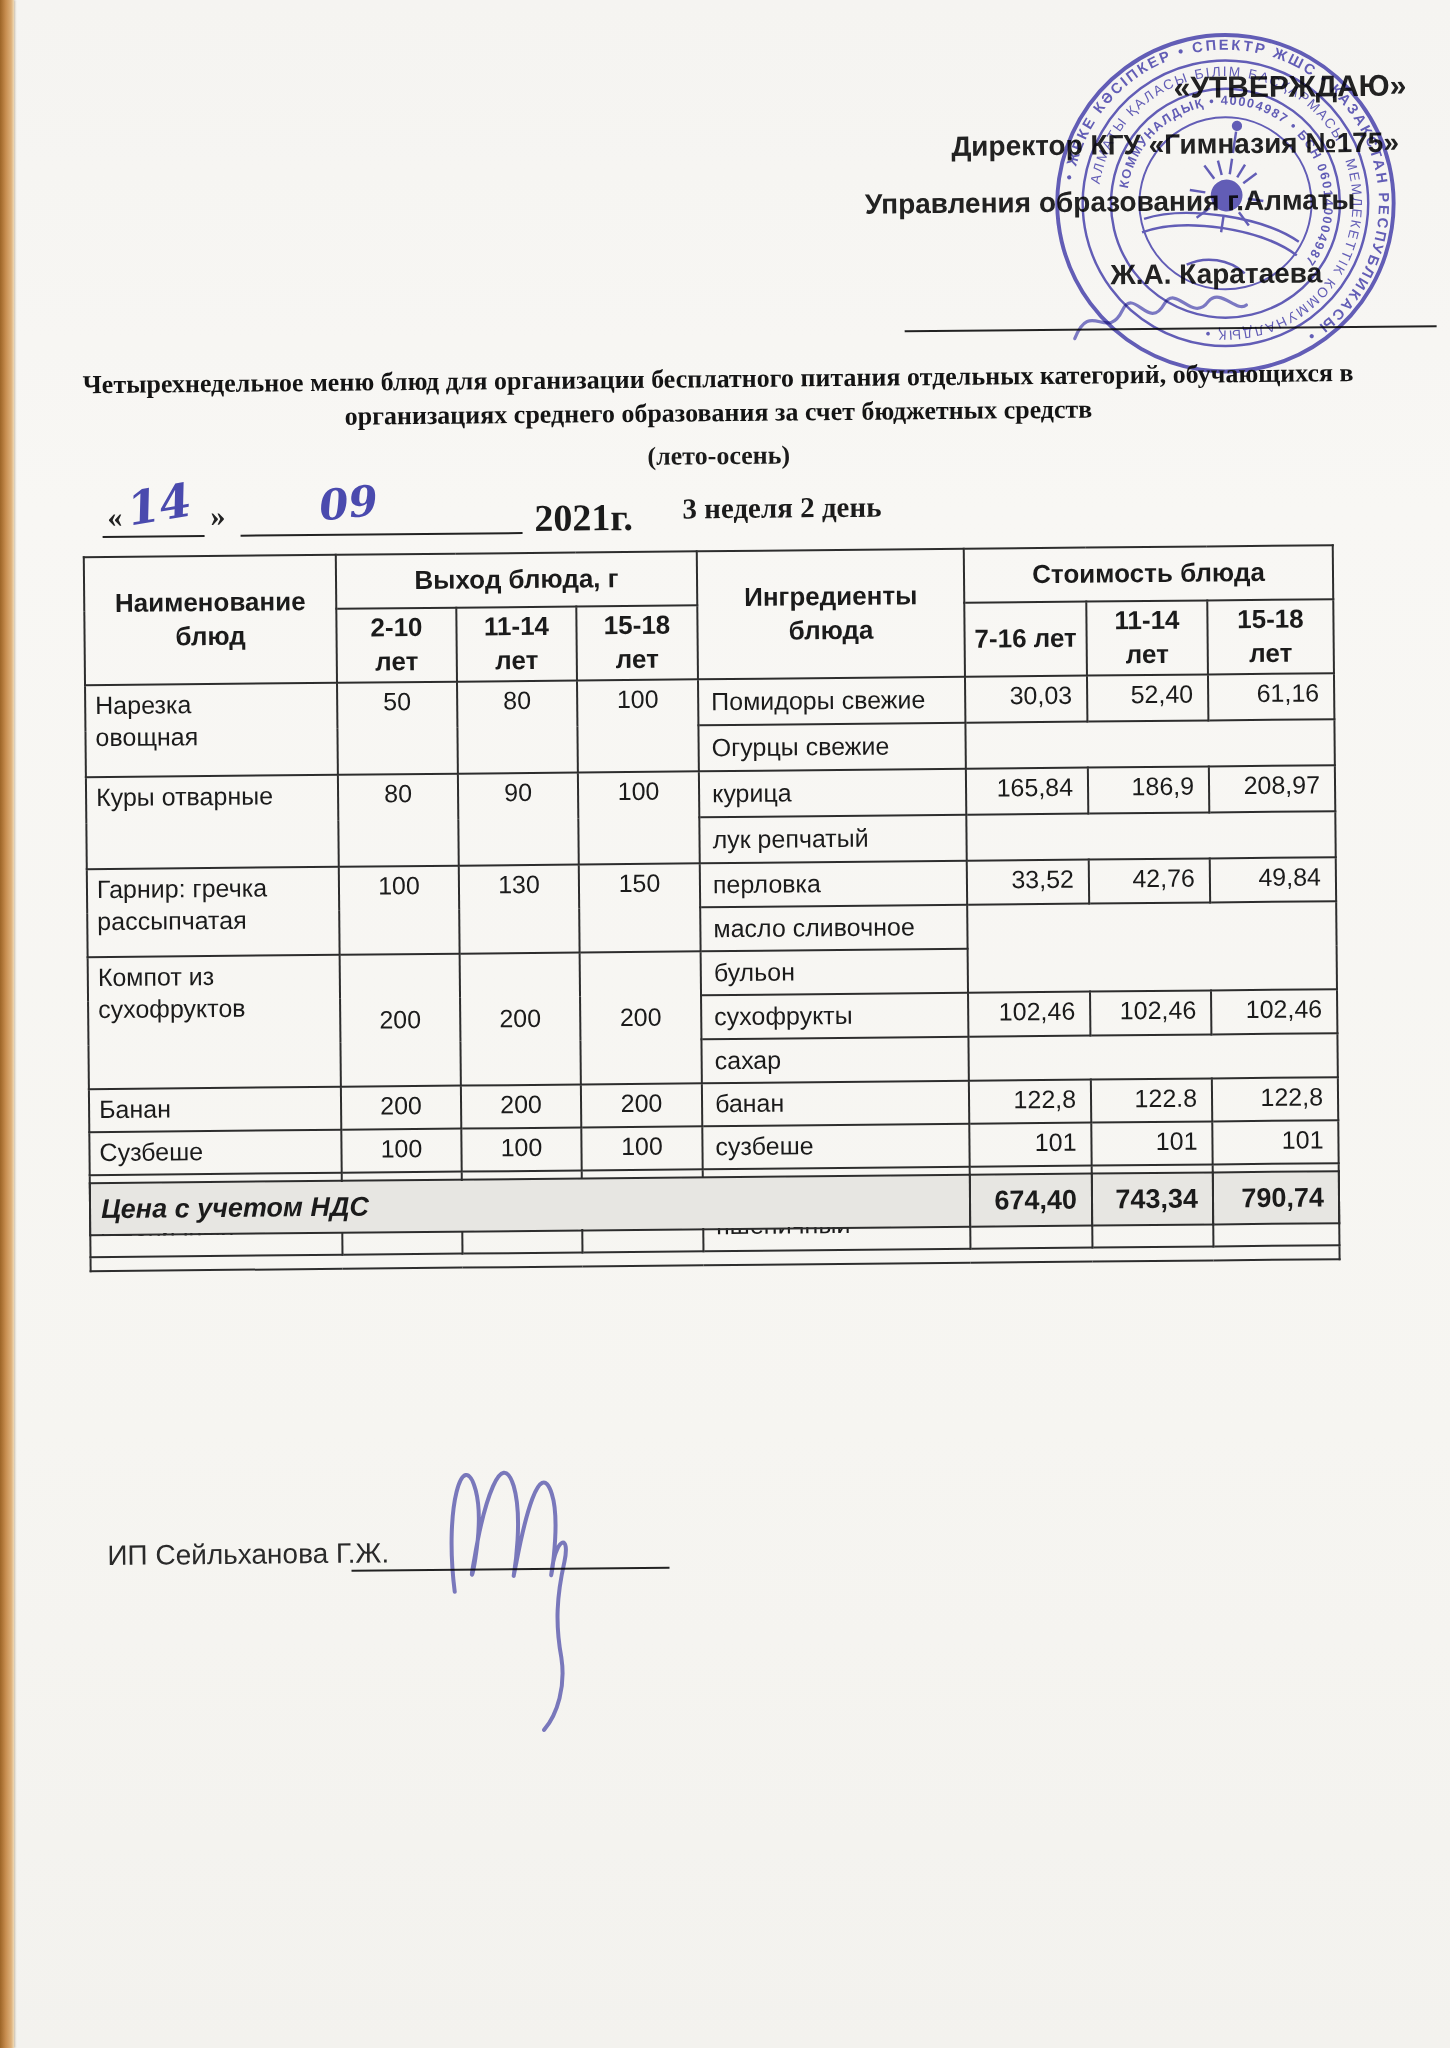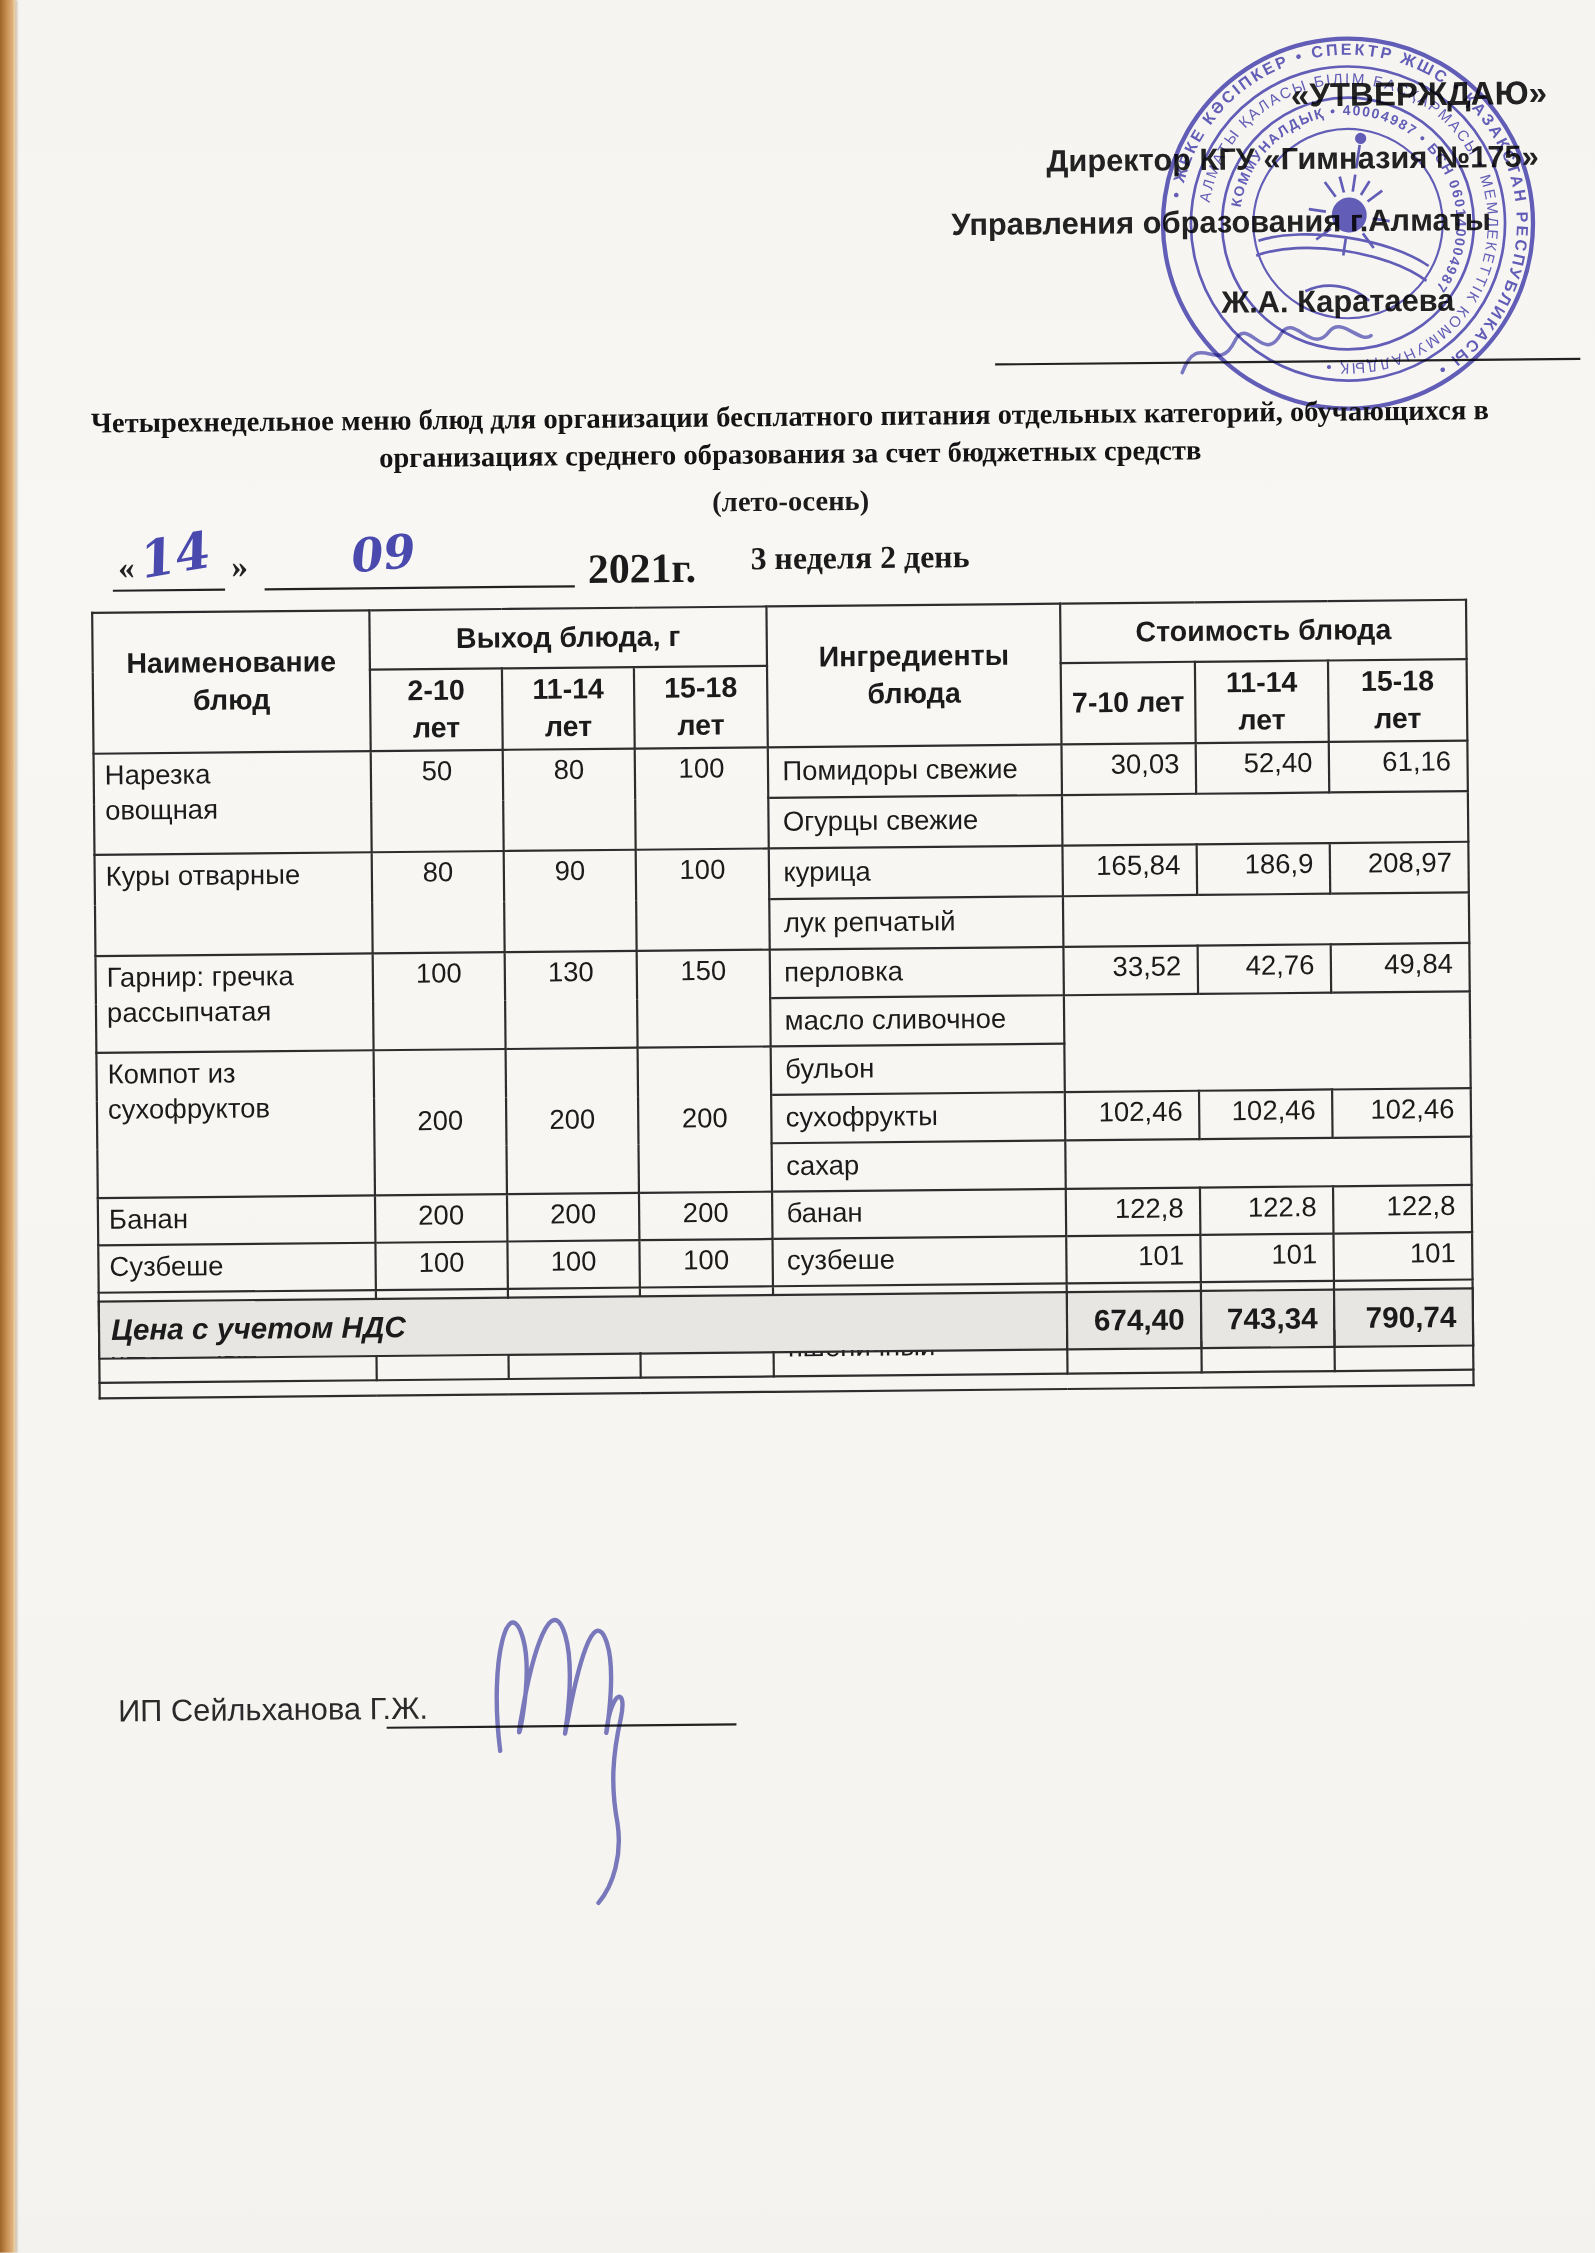--- a/index.html
+++ b/index.html
@@ -190,21 +190,21 @@
             </th>
         <th>
               <span class="blk">11-14</span>
               <span class="blk">лет</span>
             </th>
         <th>
               <span class="blk">15-18</span>
               <span class="blk">лет</span>
             </th>
         <th>
-              <span class="blk">7-10 лет</span>
+              <span class="blk">7-16 лет</span>
               <span class="blk"></span>
             </th>
         <th>
               <span class="blk">11-14</span>
               <span class="blk">лет</span>
             </th>
         <th>
               <span class="blk">15-18</span>
               <span class="blk">лет</span>
             </th>

